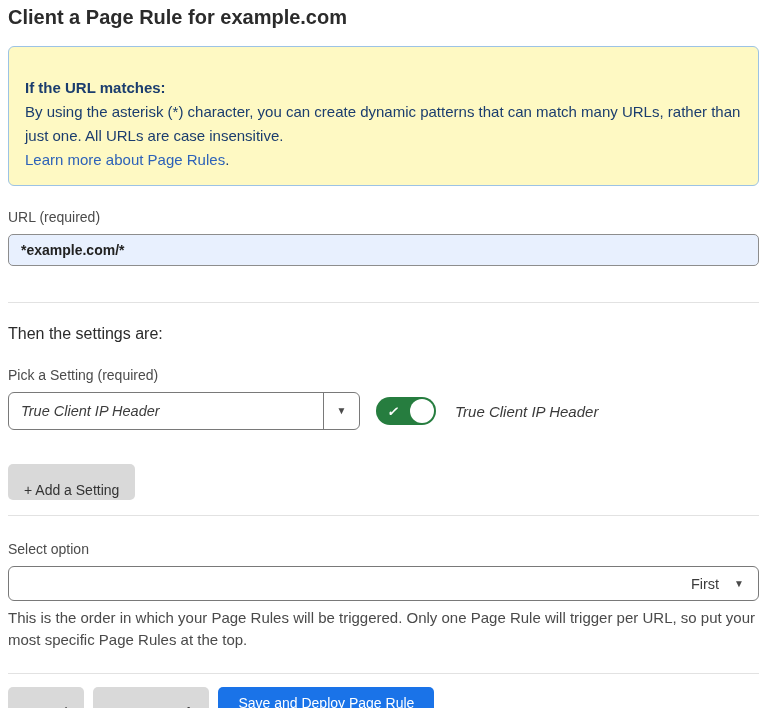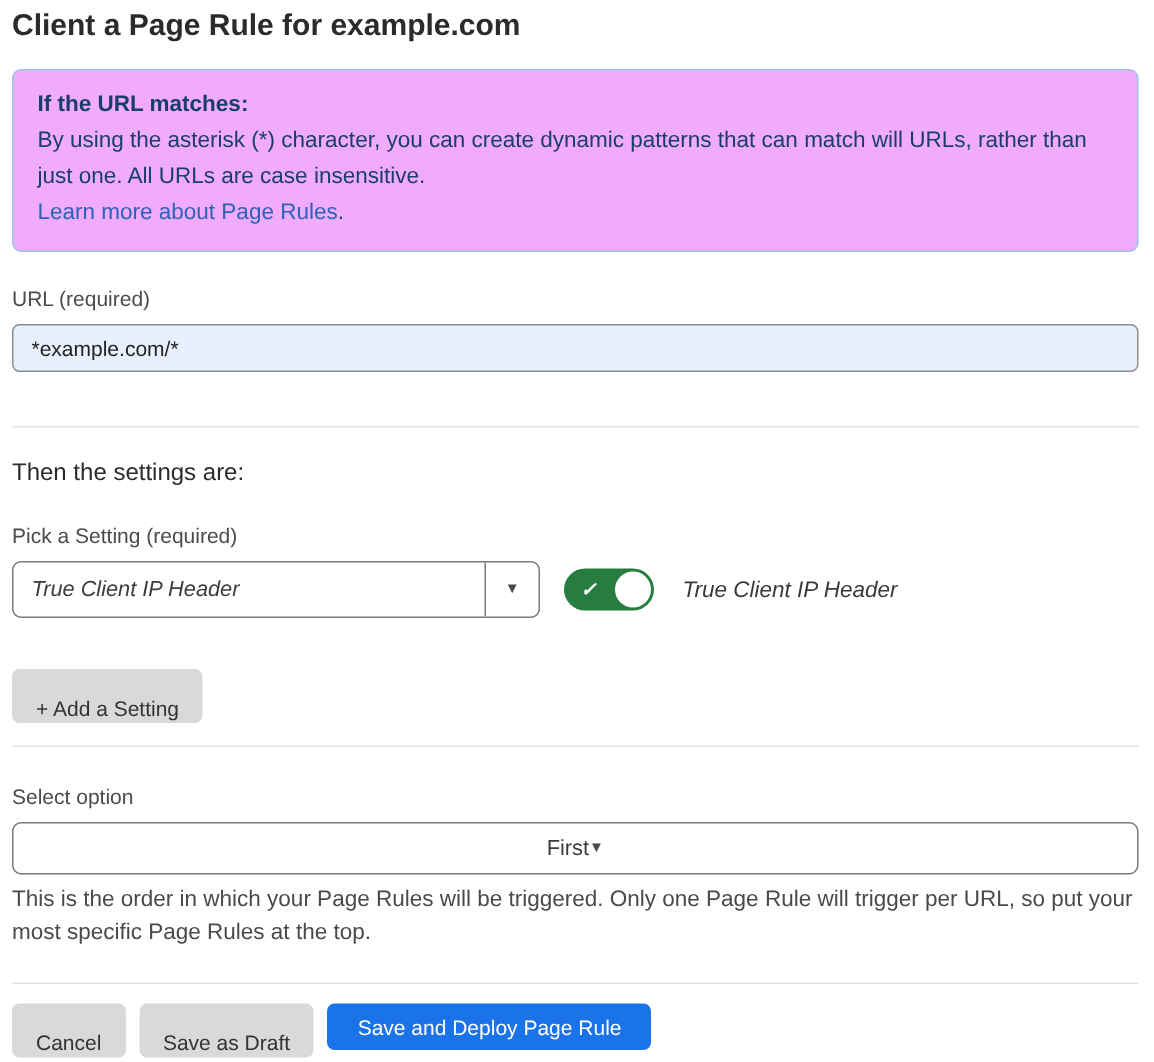--- a/index.html
+++ b/index.html
@@ -14,24 +14,24 @@
     min-height: 708px;
     padding: 6px 10px 14px 8px;
   }
   .page-title {
     font-size: 20px;
     font-weight: 700;
     color: #2b2b2b;
     margin: 0 0 17px 0;
   }
   .info-box {
-    background: #f0abfc;
+    background: #fef9c3;
     border: 1px solid #9cc3e5;
     border-radius: 6px;
-    padding: 11px 16px 13px 16px;
+    padding: 29px 16px 13px 16px;
     color: #1b3d6e;
     font-size: 15px;
     line-height: 24px;
     margin-bottom: 23px;
   }
   .info-heading { font-weight: 700; }
   .info-link {
     color: #2d62b8;
     cursor: pointer;
   }
@@ -44,20 +44,21 @@
   .url-input {
     width: 100%;
     height: 32px;
     background: #e8f0fe;
     border: 1px solid #8d8d8d;
     border-radius: 5px;
     padding: 0 12px;
     font-size: 14px;
     color: #222;
     font-family: "Liberation Sans", sans-serif;
+    font-weight: bold;
   }
   .divider {
     border: none;
     border-top: 1px solid #e2e2e2;
     margin: 0;
   }
   .divider.d1 { margin-top: 36px; }
   .divider.d2 { margin-top: 15px; }
   .divider.d3 { margin-top: 22px; }
   .section-heading {
@@ -148,25 +149,26 @@
   .add-btn { margin-top: 34px; display: block; }
   .order-label { margin-top: 25px; }
   .select-full {
     width: 100%;
     height: 35px;
     border: 1px solid #797979;
     border-radius: 6px;
     background: #fff;
     display: flex;
     align-items: center;
-    justify-content: center;
+    justify-content: flex-end;
     padding: 0 14px;
     font-size: 14.5px;
     color: #3c3c3c;
     cursor: pointer;
+    gap: 15px;
   }
   .help-text {
     margin: 6px 0 0 0;
     font-size: 15px;
     line-height: 22px;
     color: #4a4a4a;
     max-width: 751px;
   }
   .footer-row {
     display: flex;
@@ -176,21 +178,21 @@
 </style>
 </head>
 <body>
 
 <div class="page">
 
   <h1 class="page-title">Client a Page Rule for example.com</h1>
 
   <div class="info-box">
     <div class="info-heading">If the URL matches:</div>
-    <div class="info-body">By using the asterisk (*) character, you can create dynamic patterns that can match will URLs, rather than just one. All URLs are case insensitive.</div>
+    <div class="info-body">By using the asterisk (*) character, you can create dynamic patterns that can match many URLs, rather than just one. All URLs are case insensitive.</div>
     <div class="info-link-row"><a class="info-link">Learn more about Page Rules</a><span>.</span></div>
   </div>
 
   <label class="field-label">URL (required)</label>
   <input class="url-input" type="text" value="*example.com/*" style="">
 
   <hr class="divider d1">
 
   <h2 class="section-heading">Then the settings are:</h2>
 

